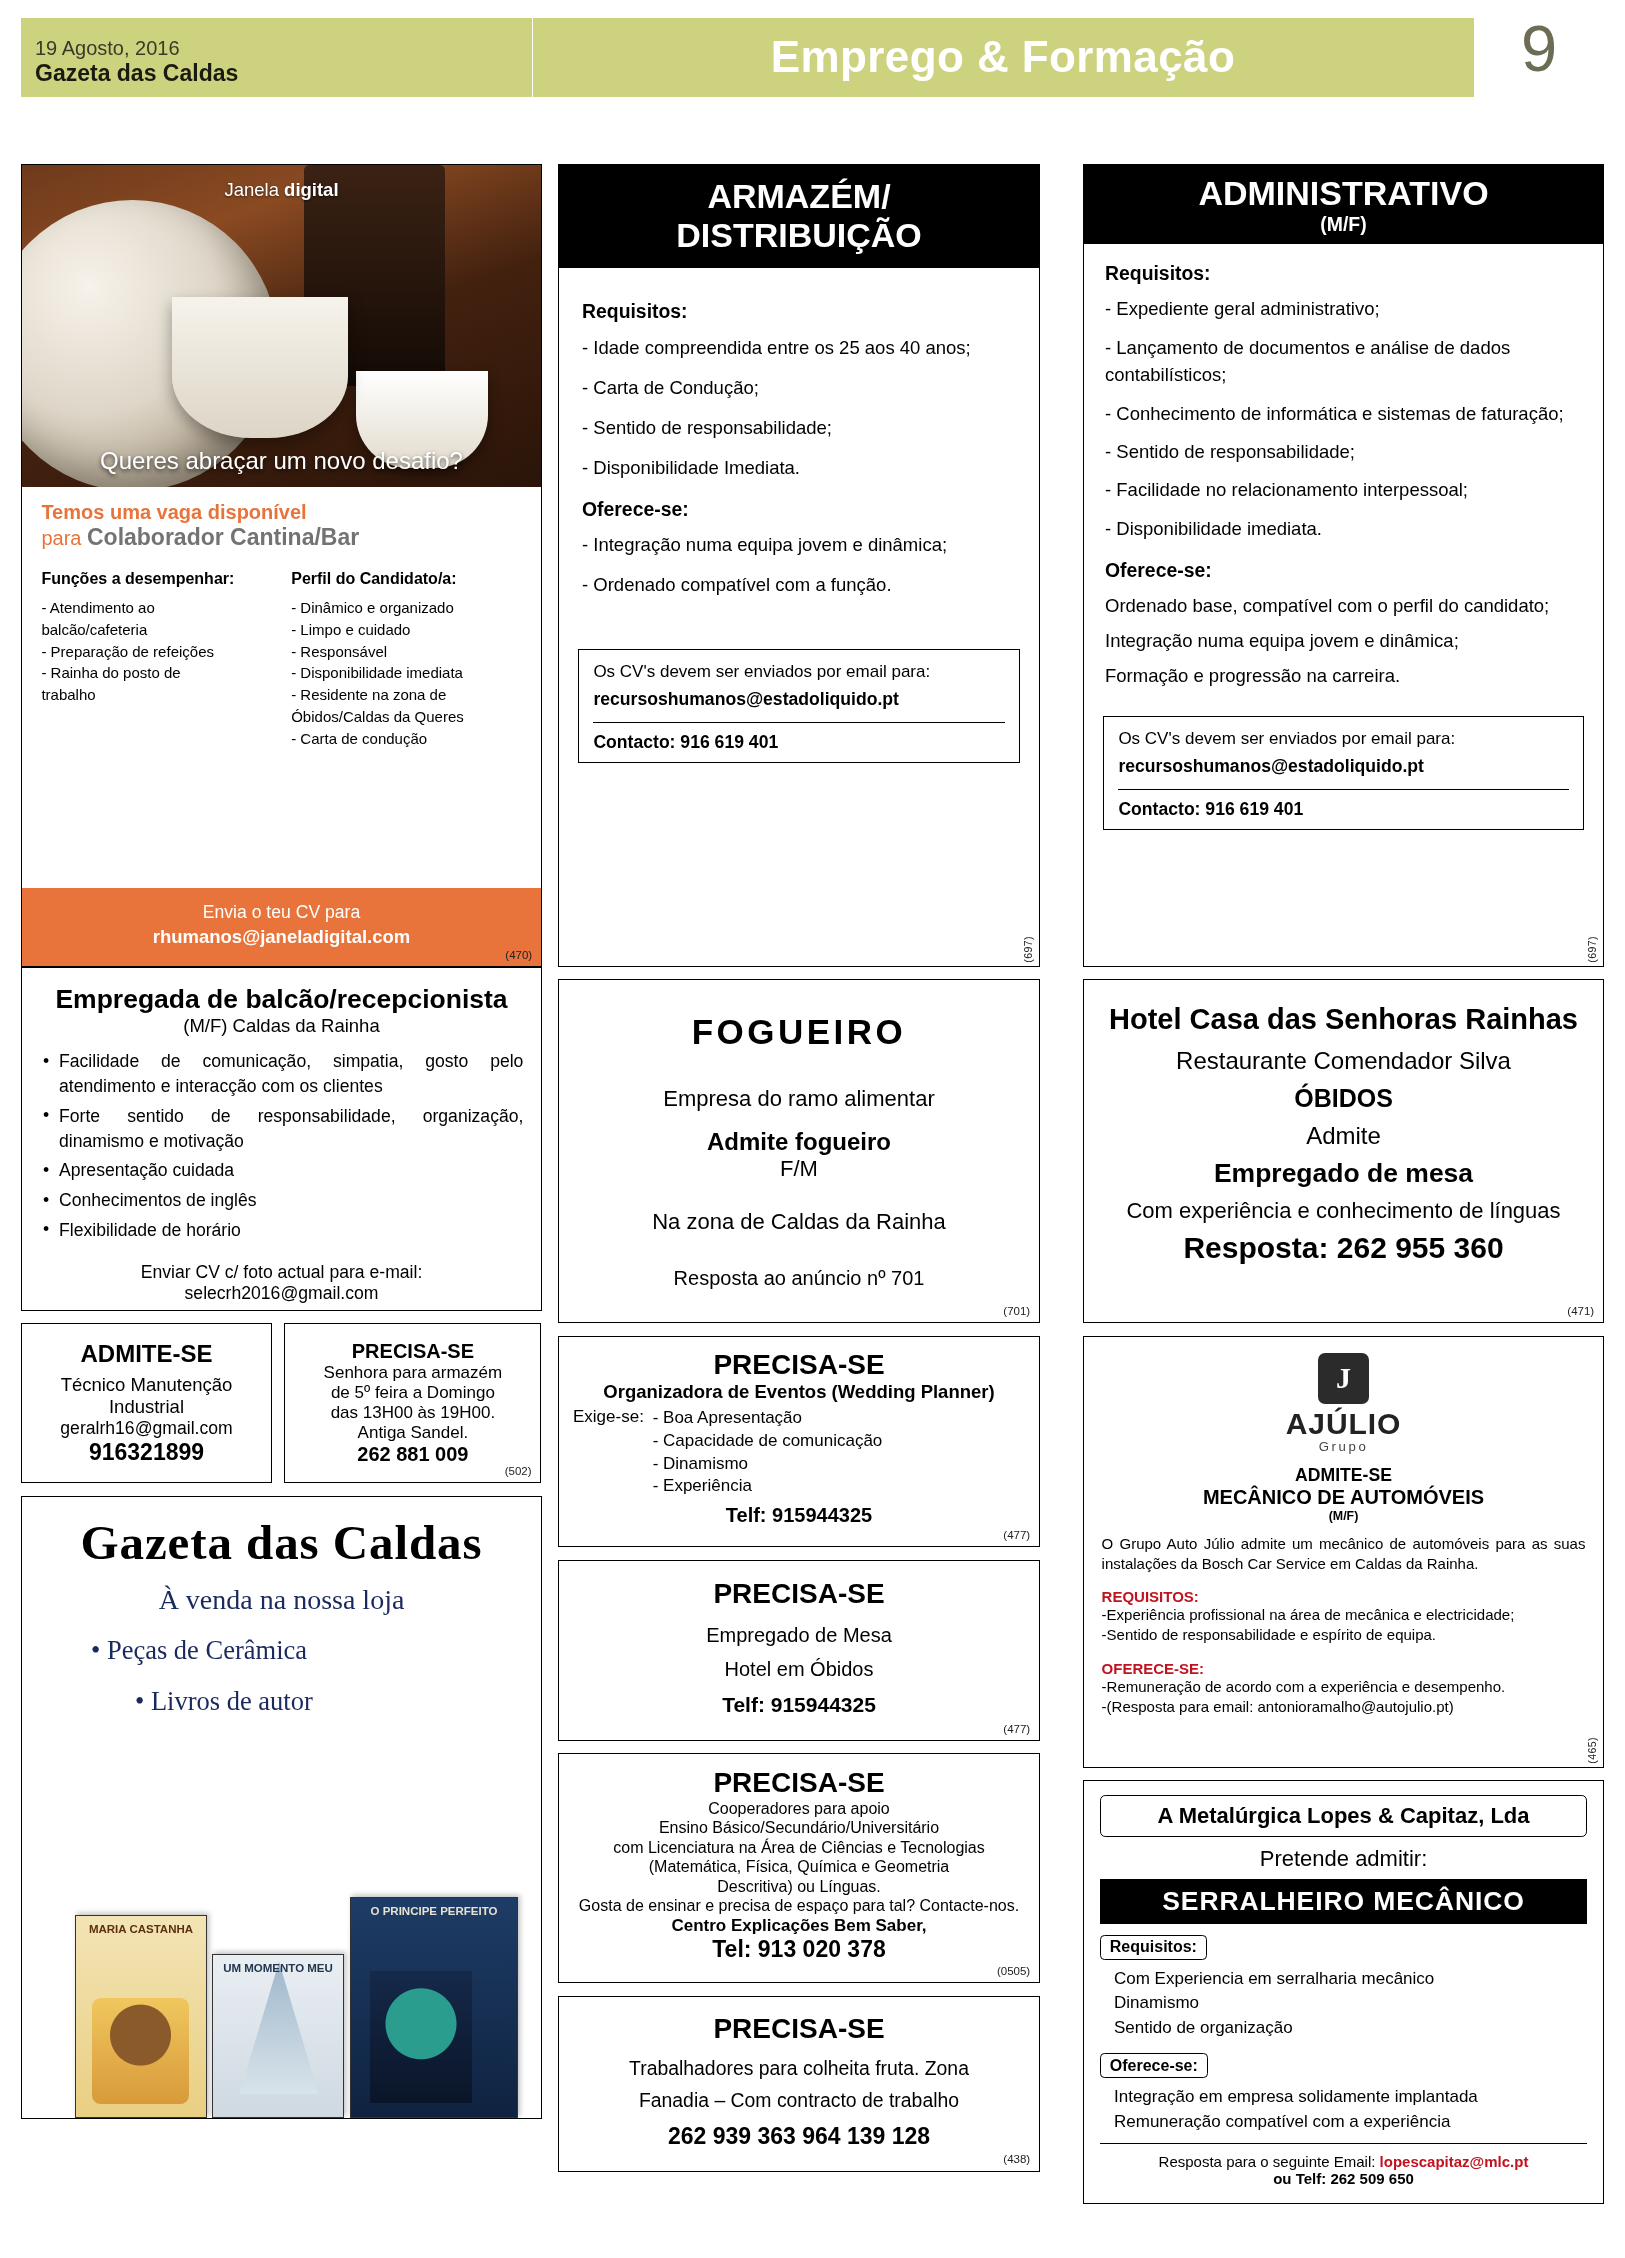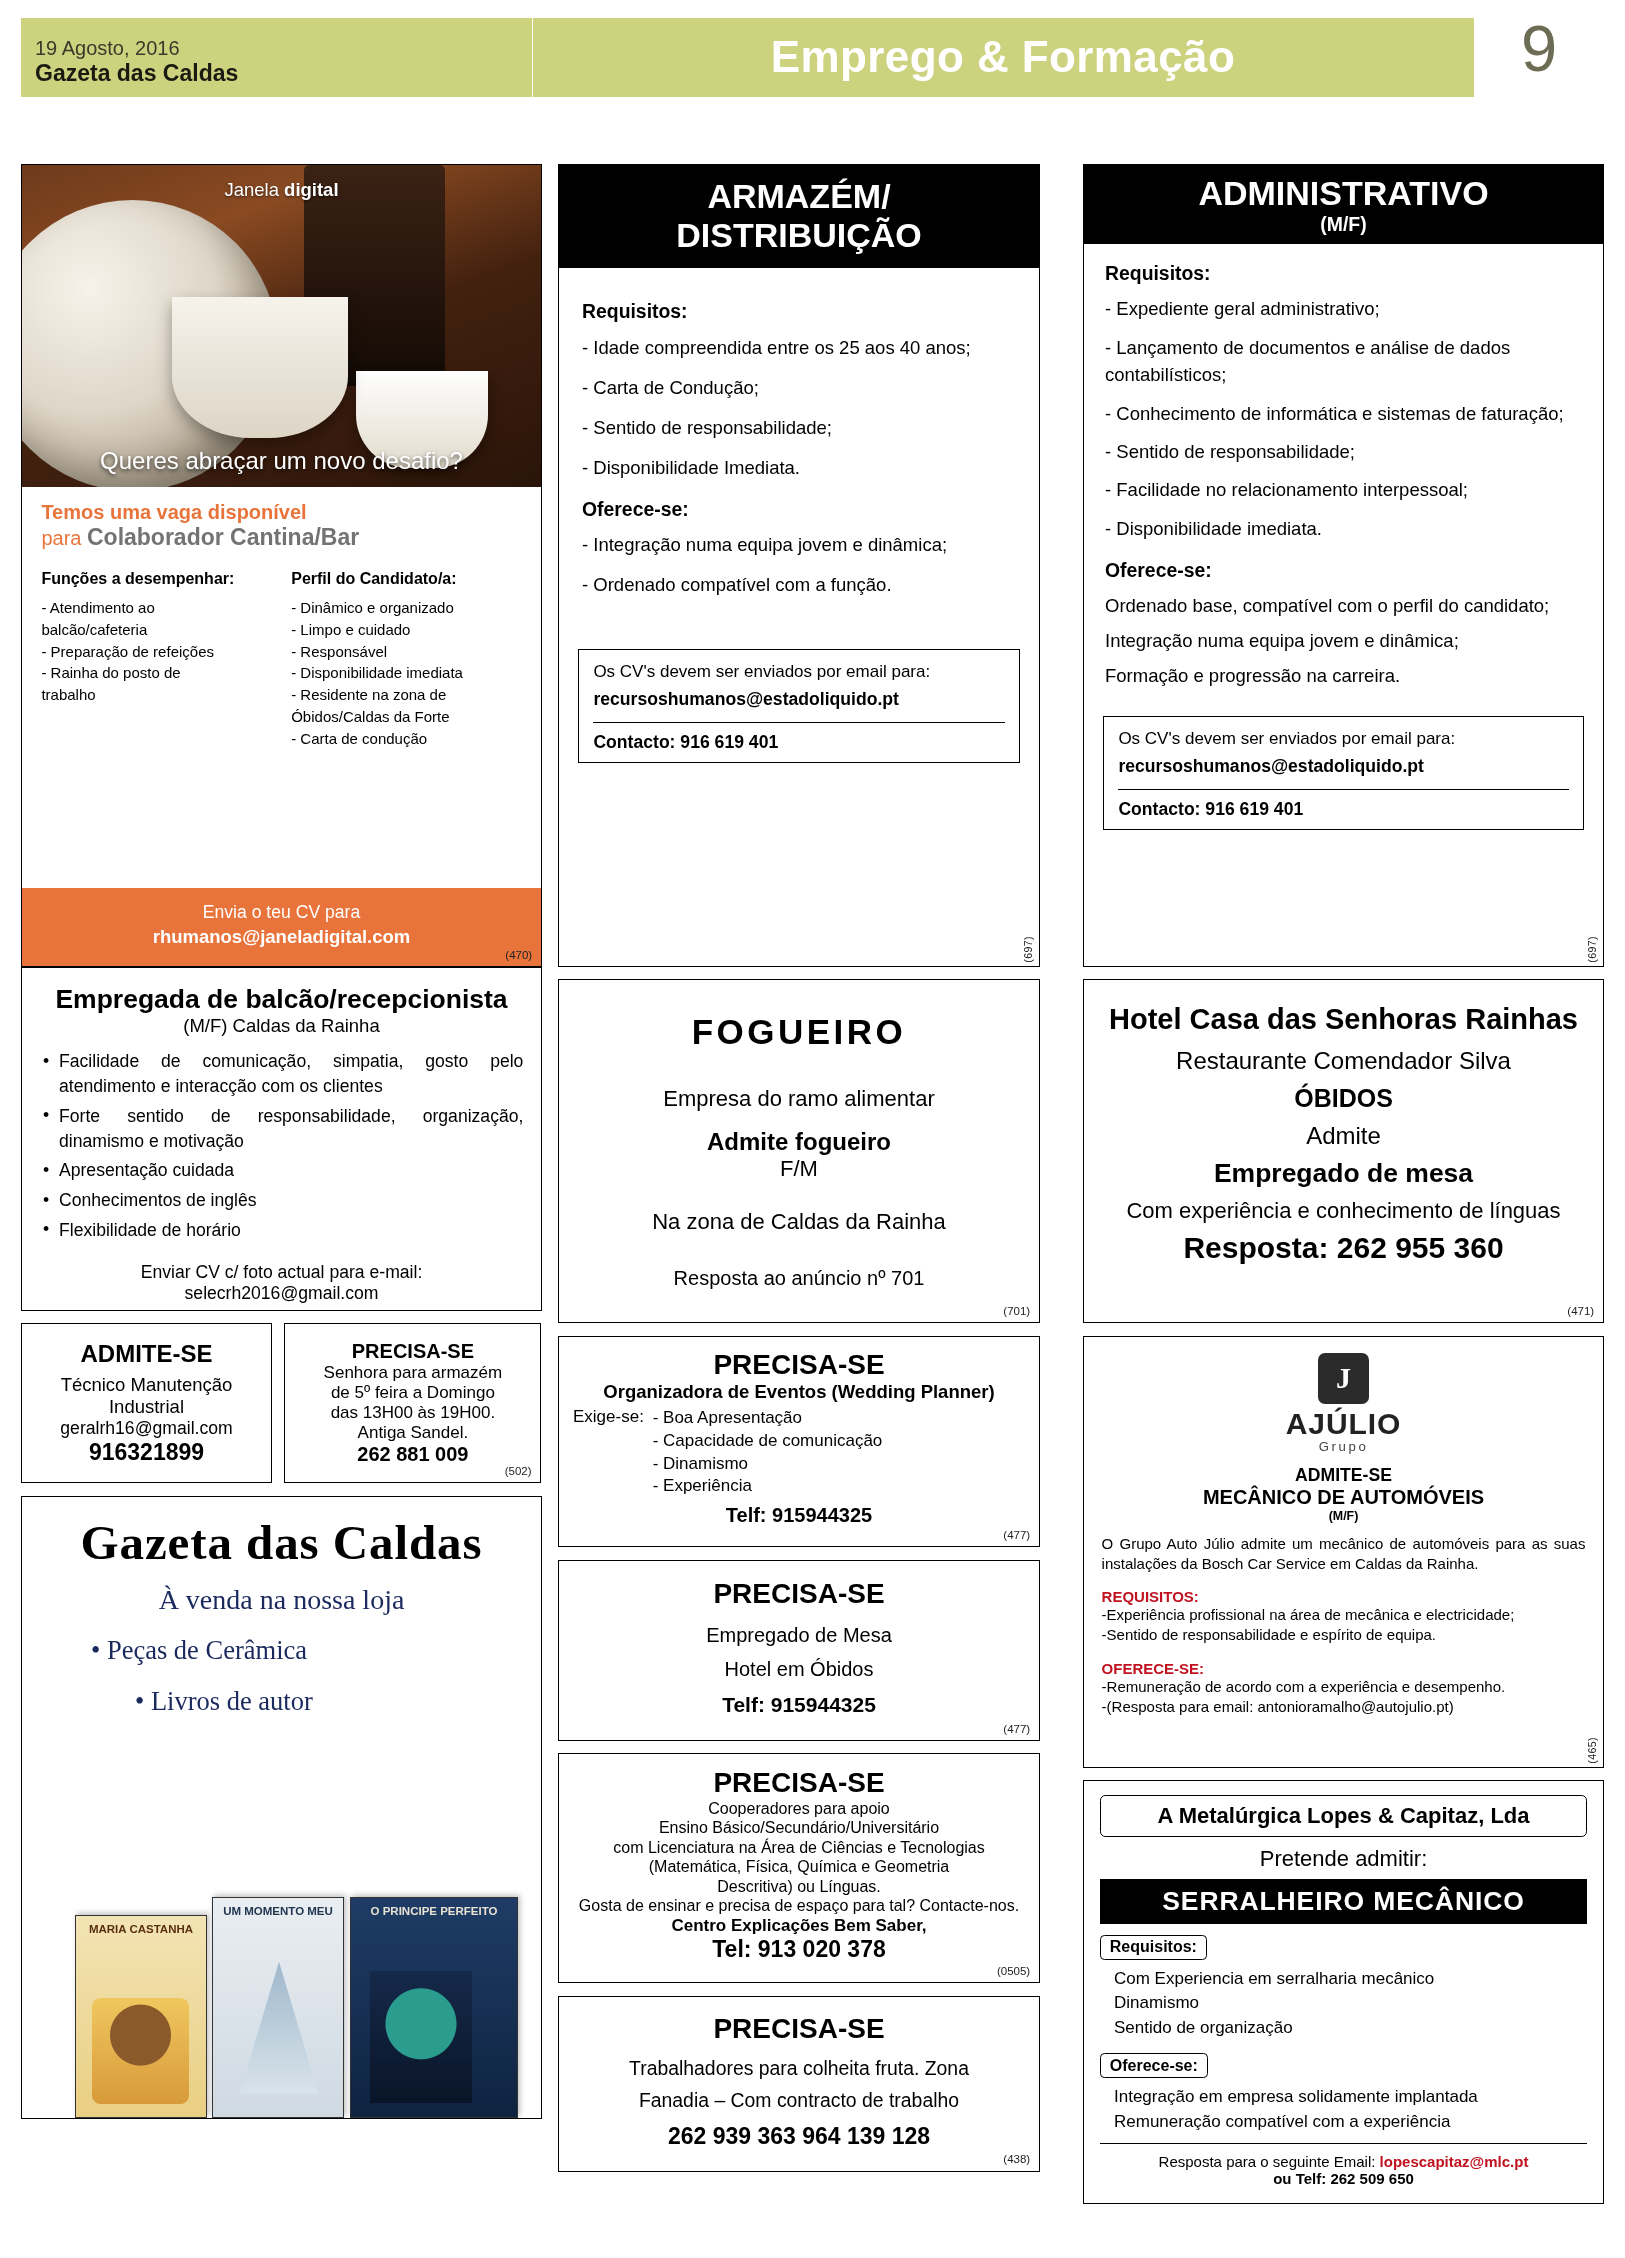--- a/index.html
+++ b/index.html
@@ -123,21 +123,21 @@
 
   
   .gz { border:0.9px solid #000; padding: 17.6px 16px 8.8px; position:relative; height: 623px; overflow:hidden; }
   .gz-title { font-family:"Liberation Serif", serif; font-size: 49px; text-align:center; font-weight:bold; letter-spacing:0.9px; }
   .gz-sub { font-family:"Liberation Serif", serif; font-size: 28px; text-align:center; color:#1b2a5e; margin-top: 12.4px; }
   .gz-item { font-family:"Liberation Serif", serif; font-size: 26.5px; color:#1b2a5e; margin-top: 19.4px; padding-left: 53px; }
   .gz-item:before { content:"• "; }
   .books { position:absolute; left:0; right:0; bottom:0; height: 265px; }
   .bk { position:absolute; bottom:0; border:0.9px solid #333; box-shadow: 1.8px -1.8px 5.3px rgba(0,0,0,.25); }
   .bk1 { left: 53px; width: 132px; height: 203px; background: linear-gradient(180deg,#f3e4b5,#e9cf82); }
-  .bk2 { left: 190px; width: 132px; height: 221px; background: linear-gradient(180deg,#e9eef2,#cfd9e2); }
+  .bk2 { left: 190px; width: 132px; height: 164px; background: linear-gradient(180deg,#e9eef2,#cfd9e2); }
   .bk3 { left: 328px; width: 168px; height: 221px; background: linear-gradient(180deg,#1e3c66,#0f2340); }
   .bk-cap { position:absolute; top:7px; left:0; right:0; text-align:center; font-size:11.5px; color:#5a3010; font-weight:bold; }
   .bk2 .bk-cap { color:#21364f; }
   .bk3 .bk-cap { color:#e8e2d2; }
   .bk-art1 { position:absolute; bottom: 12.4px; left: 16px; width: 97px; height: 106px;
     background: radial-gradient(circle at 50% 35%, #8b5a2b 0 30px, transparent 31px), linear-gradient(180deg,#f0c75e,#d89a3a); border-radius: 8.8px; }
   .bk-art2 { position:absolute; bottom: 23px; left: 26.5px; width: 79px; height: 132px;
     background: linear-gradient(180deg,#9fb8cc,#d8e3ea); clip-path: polygon(50% 0, 100% 100%, 0 100%); }
   .bk-art3 { position:absolute; bottom: 14px; left: 19.4px; width: 102px; height: 132px;
     background: radial-gradient(circle at 50% 40%, #2a9d8f 0 35px, transparent 36px), linear-gradient(180deg,#15294a,#0a1528); }
@@ -205,21 +205,21 @@
             <div class="jd-li">- Rainha do posto de</div>
             <div class="jd-li">  trabalho</div>
           </div>
           <div>
             <div class="jd-h">Perfil do Candidato/a:</div>
             <div class="jd-li">- Dinâmico e organizado</div>
             <div class="jd-li">- Limpo e cuidado</div>
             <div class="jd-li">- Responsável</div>
             <div class="jd-li">- Disponibilidade imediata</div>
             <div class="jd-li">- Residente na zona de</div>
-            <div class="jd-li">  Óbidos/Caldas da Forte</div>
+            <div class="jd-li">  Óbidos/Caldas da Queres</div>
             <div class="jd-li">- Carta de condução</div>
           </div>
         </div>
       </div>
       <div class="jd-footer">
         <div class="t1">Envia o teu CV para</div>
         <div class="t2">rhumanos@janeladigital.com</div>
       </div>
       <div class="ref-h">(470)</div>
     </div>

